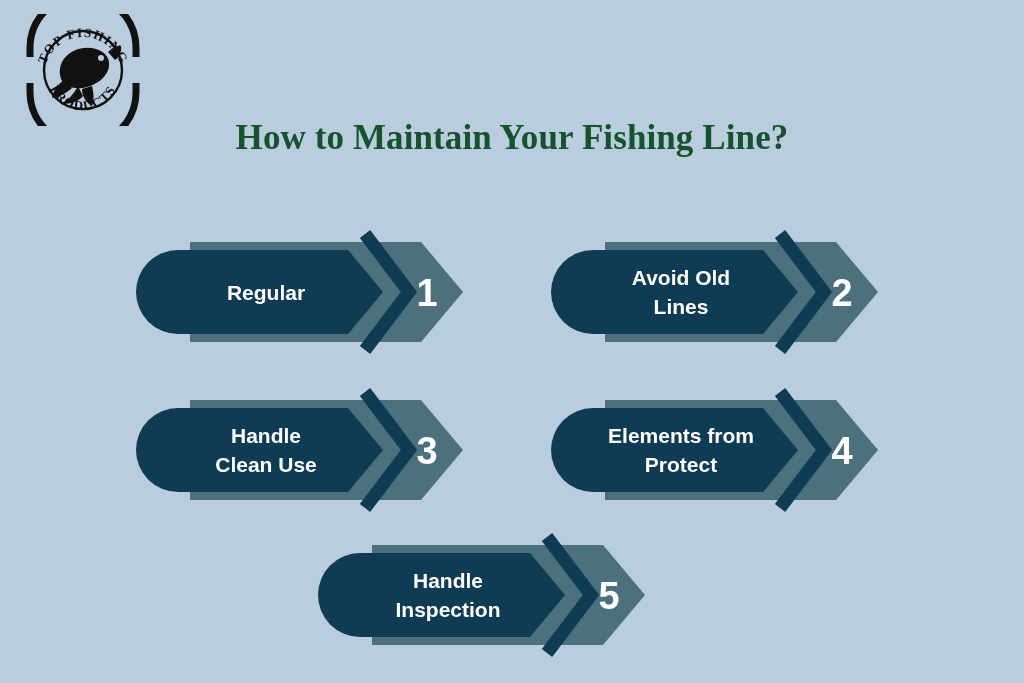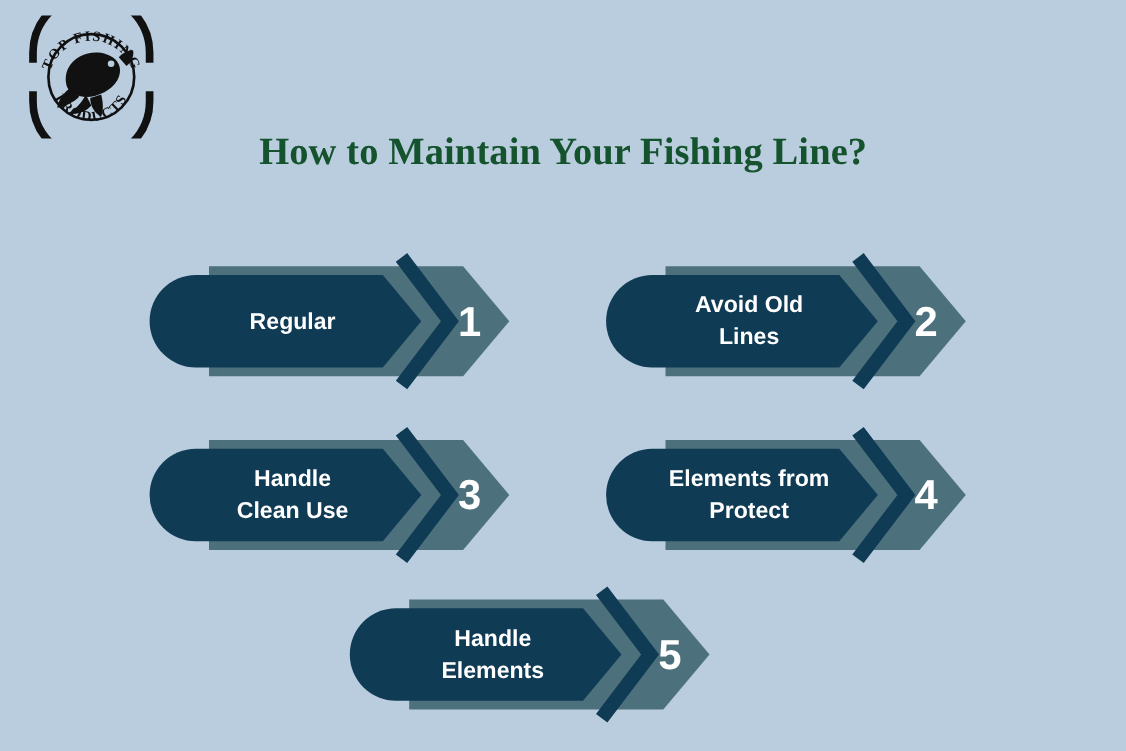--- a/index.html
+++ b/index.html
@@ -186,16 +186,16 @@
 </div>
 
 <div class="step" id="step-5">
   <svg viewBox="0 0 340 120" xmlns="http://www.w3.org/2000/svg">
     <path d="M 57,10 L 288,10 L 330,60 L 288,110 L 57,110 Z" fill="#4c707c"></path>
     <path d="M 45,18 A 42,42 0 0 0 45,102 L 215,102 L 250,60 L 215,18 Z" fill="#103b55"></path>
     <path d="M 232,2 L 276,60 L 232,118" fill="none" stroke="#103b55" stroke-width="13" stroke-linejoin="miter"></path>
   </svg>
   <div class="step-label">
     <span>Handle</span>
-    <span>Elements</span>
+    <span>Inspection</span>
   </div>
   <div class="step-number">5</div>
 </div>
 
 </body></html>

